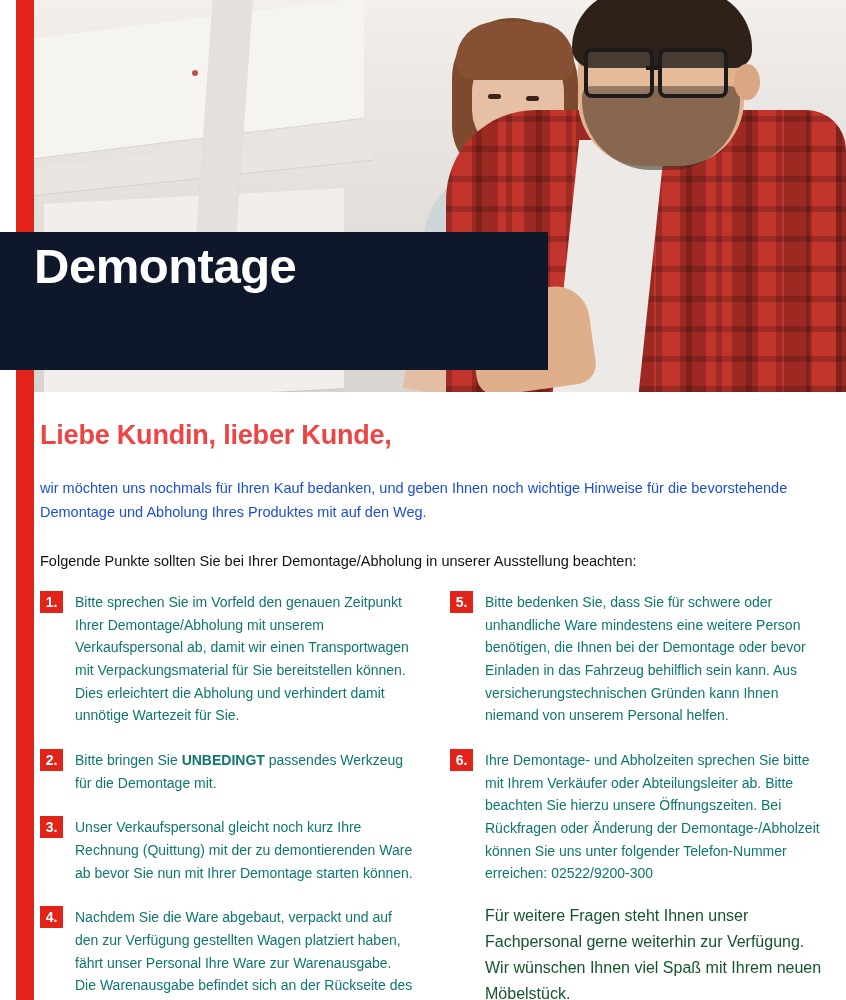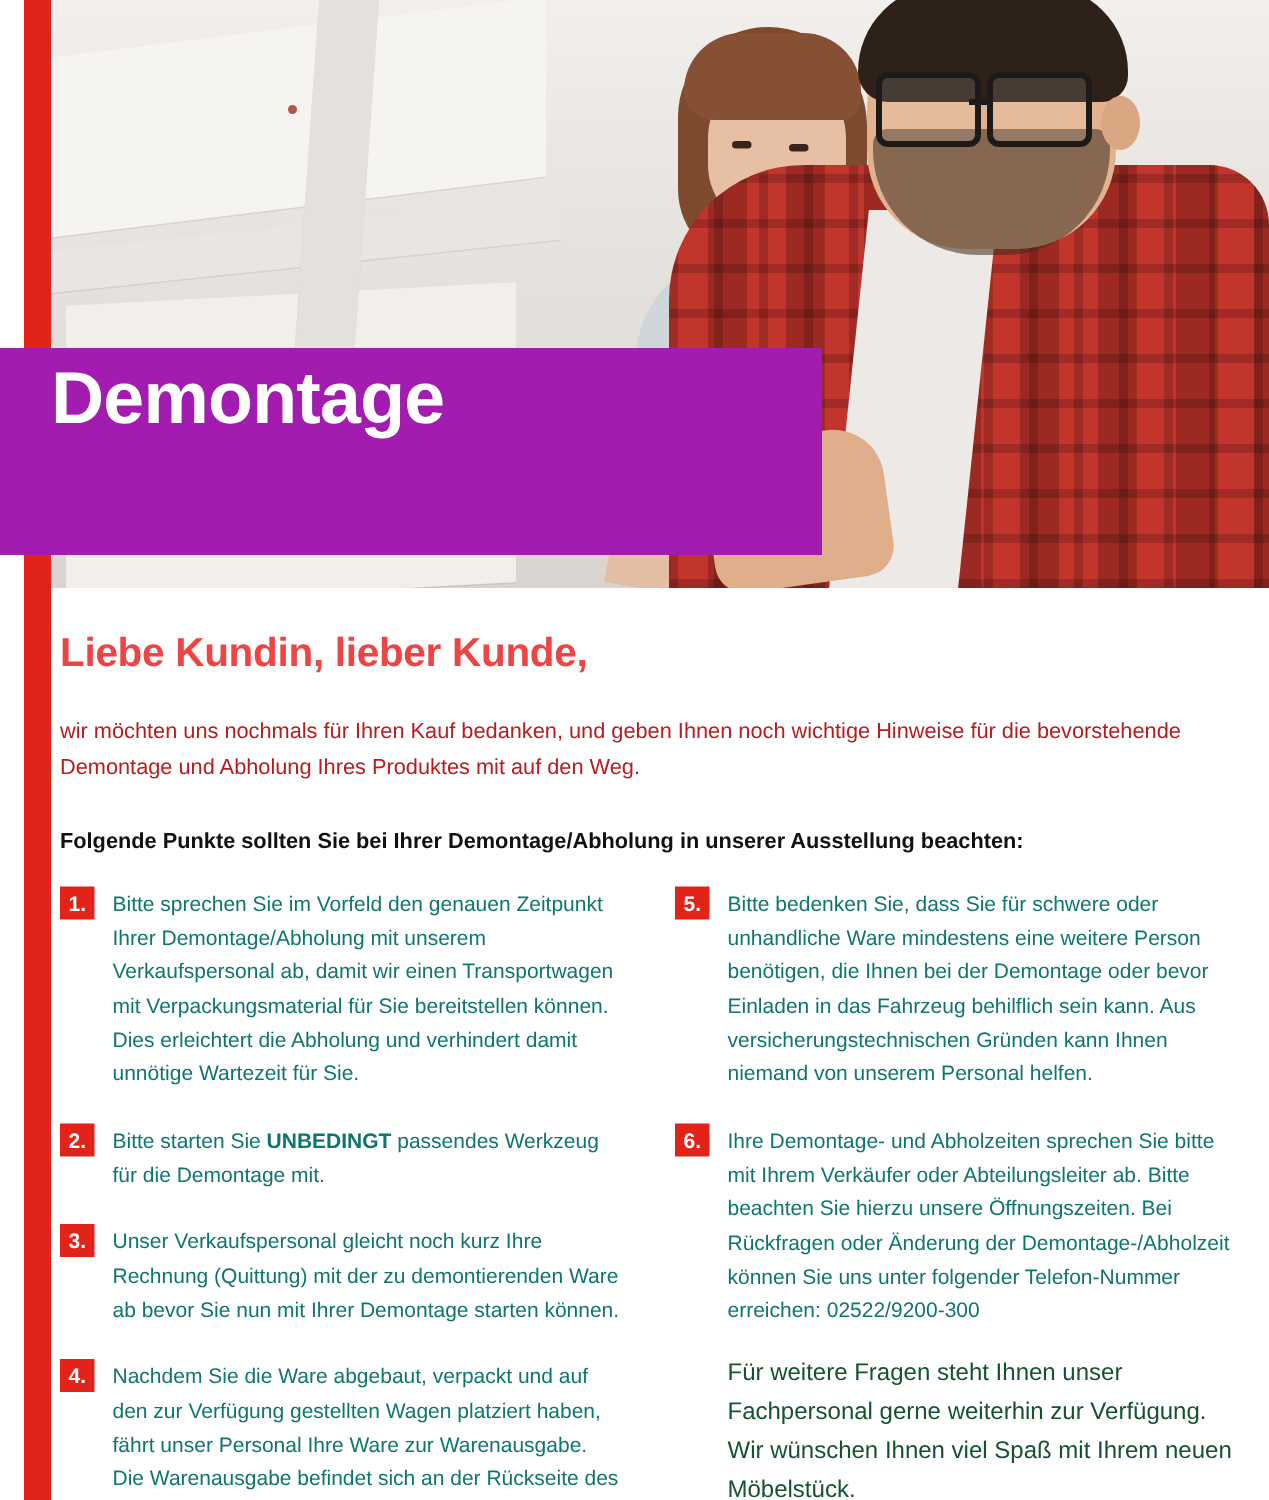--- a/index.html
+++ b/index.html
@@ -219,21 +219,21 @@
     transform: rotate(-8deg);
   }
 
   
   .title-block {
     position: absolute;
     left: 0;
     top: 232px;
     width: 548px;
     height: 138px;
-    background: #a21caf;
+    background: #0f172a;
     color: #ffffff;
     padding: 10px 44px 12px 34px;
     box-sizing: border-box;
   }
   .title-line1 {
     font-size: 49px;
     font-weight: bold;
     letter-spacing: -0.5px;
     line-height: 1.02;
     margin: 0;
@@ -257,26 +257,26 @@
     font-size: 27px;
     font-weight: bold;
     letter-spacing: -0.2px;
     margin: 0 0 26px 0;
     color: #ef4444;
   }
   .intro {
     font-size: 14.5px;
     line-height: 1.65;
     margin: 0 0 28px 0;
-    color: #b91c1c;
+    color: #1d4ed8;
     max-width: 760px;
   }
   .lead {
     font-size: 14.5px;
-    font-weight: bold;
+    font-weight: normal;
     margin: 0 0 22px 0;
     color: #111;
   }
 
   .columns {
     display: flex;
     gap: 36px;
   }
   .col {
     width: 374px;
@@ -364,21 +364,21 @@
   <div class="columns">
     <div class="col">
 
       <div class="item">
         <div class="num">1.</div>
         <div class="item-text">Bitte sprechen Sie im Vorfeld den genauen Zeitpunkt Ihrer Demontage/Abholung mit unserem Verkaufspersonal ab, damit wir einen Transportwagen mit Verpackungsmaterial für Sie bereitstellen können. Dies erleichtert die Abholung und verhindert damit unnötige Wartezeit für Sie.</div>
       </div>
 
       <div class="item">
         <div class="num">2.</div>
-        <div class="item-text"><span>Bitte starten Sie </span><b>UNBEDINGT</b><span> passendes Werkzeug für die Demontage mit.</span></div>
+        <div class="item-text"><span>Bitte bringen Sie </span><b>UNBEDINGT</b><span> passendes Werkzeug für die Demontage mit.</span></div>
       </div>
 
       <div class="item">
         <div class="num">3.</div>
         <div class="item-text">Unser Verkaufspersonal gleicht noch kurz Ihre Rechnung (Quittung) mit der zu demontierenden Ware ab bevor Sie nun mit Ihrer Demontage starten können.</div>
       </div>
 
       <div class="item">
         <div class="num">4.</div>
         <div class="item-text">Nachdem Sie die Ware abgebaut, verpackt und auf den zur Verfügung gestellten Wagen platziert haben, fährt unser Personal Ihre Ware zur Warenausgabe. Die Warenausgabe befindet sich an der Rückseite des Gebäudes. Dort können Sie nun Ihr Fahrzeug</div>

